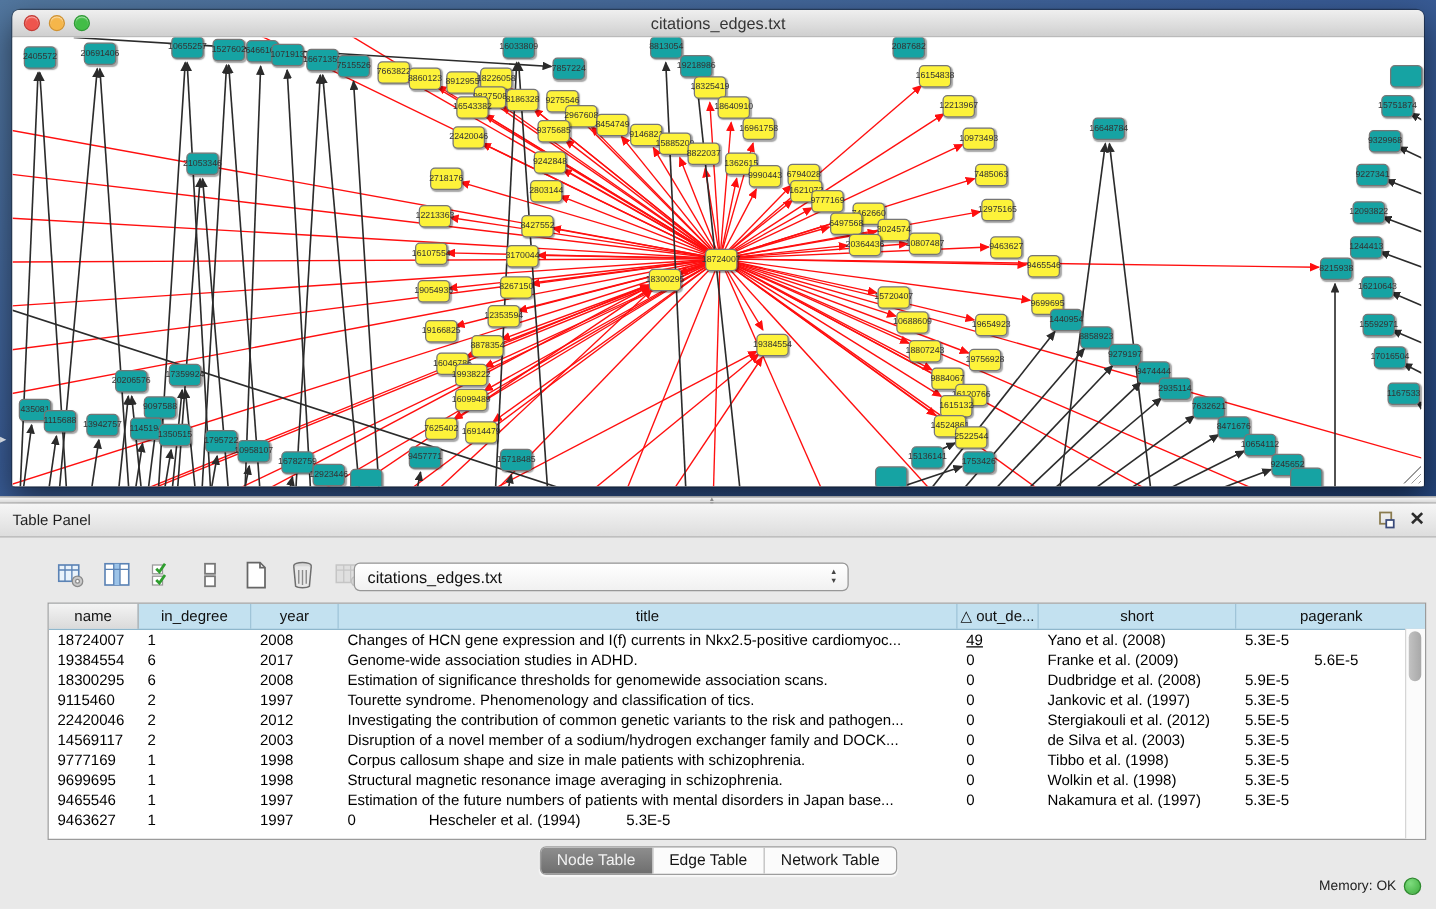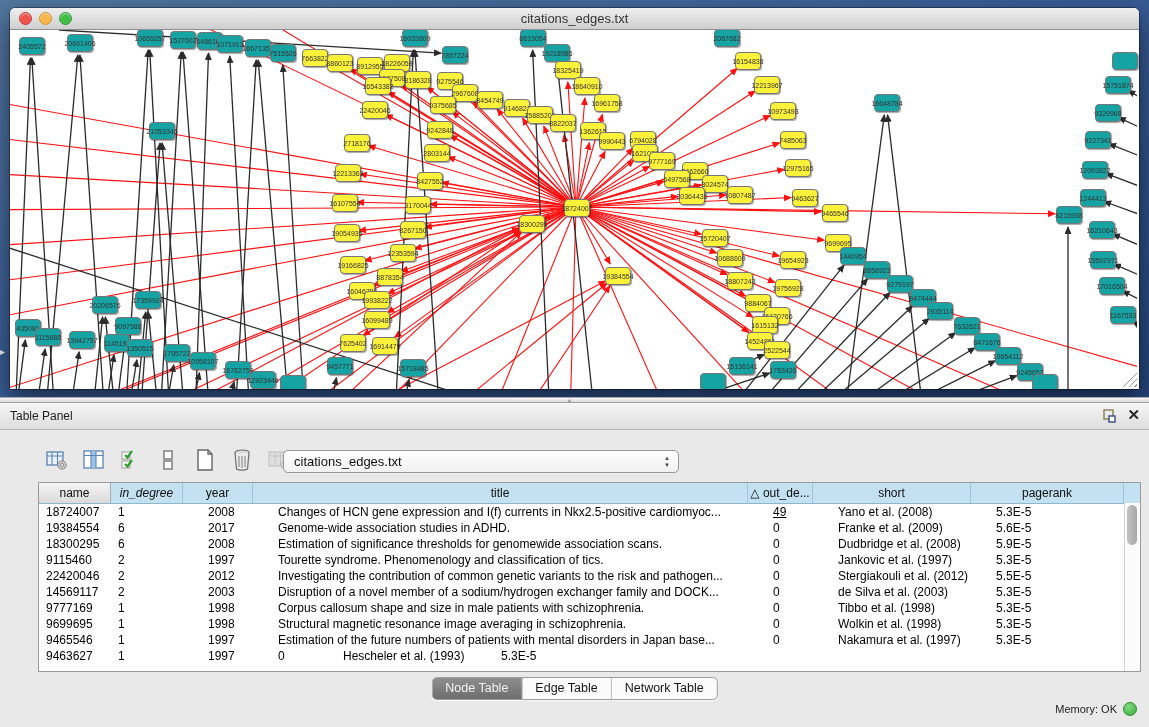--- a/index.html
+++ b/index.html
@@ -710,21 +710,21 @@
     <div class="ctext">citations_edges.txt</div>
     <div class="arrows">
         <span>▲</span>
         <span>▼</span>
       </div>
   </div>
 
   <div class="tbl">
     <div class="thead" id="thead">
         <div class="th first" style="width: 72px;">name</div>
-        <div class="th" style="width: 72px; font-style: italic;">in_degree</div>
+        <div class="th" style="width: 90px;">in_degree</div>
         <div class="th" style="width: 70px;">year</div>
         <div class="th" style="width: 495px;">title</div>
         <div class="th" style="width: 65px;">△ out_de...</div>
         <div class="th" style="width: 158px;">short</div>
         <div class="th" style="width: 153px;">pagerank</div>
       </div>
     <div id="tbody">
         <div class="trow">
           <div class="td" style="width: 72px;">18724007</div>
           <div class="td" style="width: 90px;">1</div>
@@ -734,21 +734,21 @@
           <div class="td" style="width: 158px;">Yano et al. (2008)</div>
           <div class="td" style="width: 153px;">5.3E-5</div>
         </div>
         <div class="trow">
           <div class="td" style="width: 72px;">19384554</div>
           <div class="td" style="width: 90px;">6</div>
           <div class="td" style="width: 70px;">2017</div>
           <div class="td" style="width: 495px;">Genome-wide association studies in ADHD.</div>
           <div class="td" style="width: 65px;">0</div>
           <div class="td" style="width: 158px;">Franke et al. (2009)</div>
-          <div class="td" style="width: 153px;">5.6E-5</div>
+          <div class="td" style="width: 153px; text-align: center;">5.6E-5</div>
         </div>
         <div class="trow">
           <div class="td" style="width: 72px;">18300295</div>
           <div class="td" style="width: 90px;">6</div>
           <div class="td" style="width: 70px;">2008</div>
           <div class="td" style="width: 495px;">Estimation of significance thresholds for genomewide association scans.</div>
           <div class="td" style="width: 65px;">0</div>
           <div class="td" style="width: 158px;">Dudbridge et al. (2008)</div>
           <div class="td" style="width: 153px;">5.9E-5</div>
         </div>
@@ -804,21 +804,21 @@
           <div class="td" style="width: 495px;">Estimation of the future numbers of patients with mental disorders in Japan base...</div>
           <div class="td" style="width: 65px;">0</div>
           <div class="td" style="width: 158px;">Nakamura et al. (1997)</div>
           <div class="td" style="width: 153px;">5.3E-5</div>
         </div>
         <div class="trow">
           <div class="td" style="width: 72px;">9463627</div>
           <div class="td" style="width: 90px;">1</div>
           <div class="td" style="width: 70px;">1997</div>
           <div class="td" style="width: 65px;">0</div>
-          <div class="td" style="width: 158px;">Hescheler et al. (1993)</div>
+          <div class="td" style="width: 158px;">Hescheler et al. (1994)</div>
           <div class="td" style="width: 153px;">5.3E-5</div>
         </div>
       </div>
     <div class="vscroll">
       <div class="vthumb"></div>
     </div>
   </div>
 
   <div class="tabs" id="tabs">
       <div class="tab active">Node Table</div>

